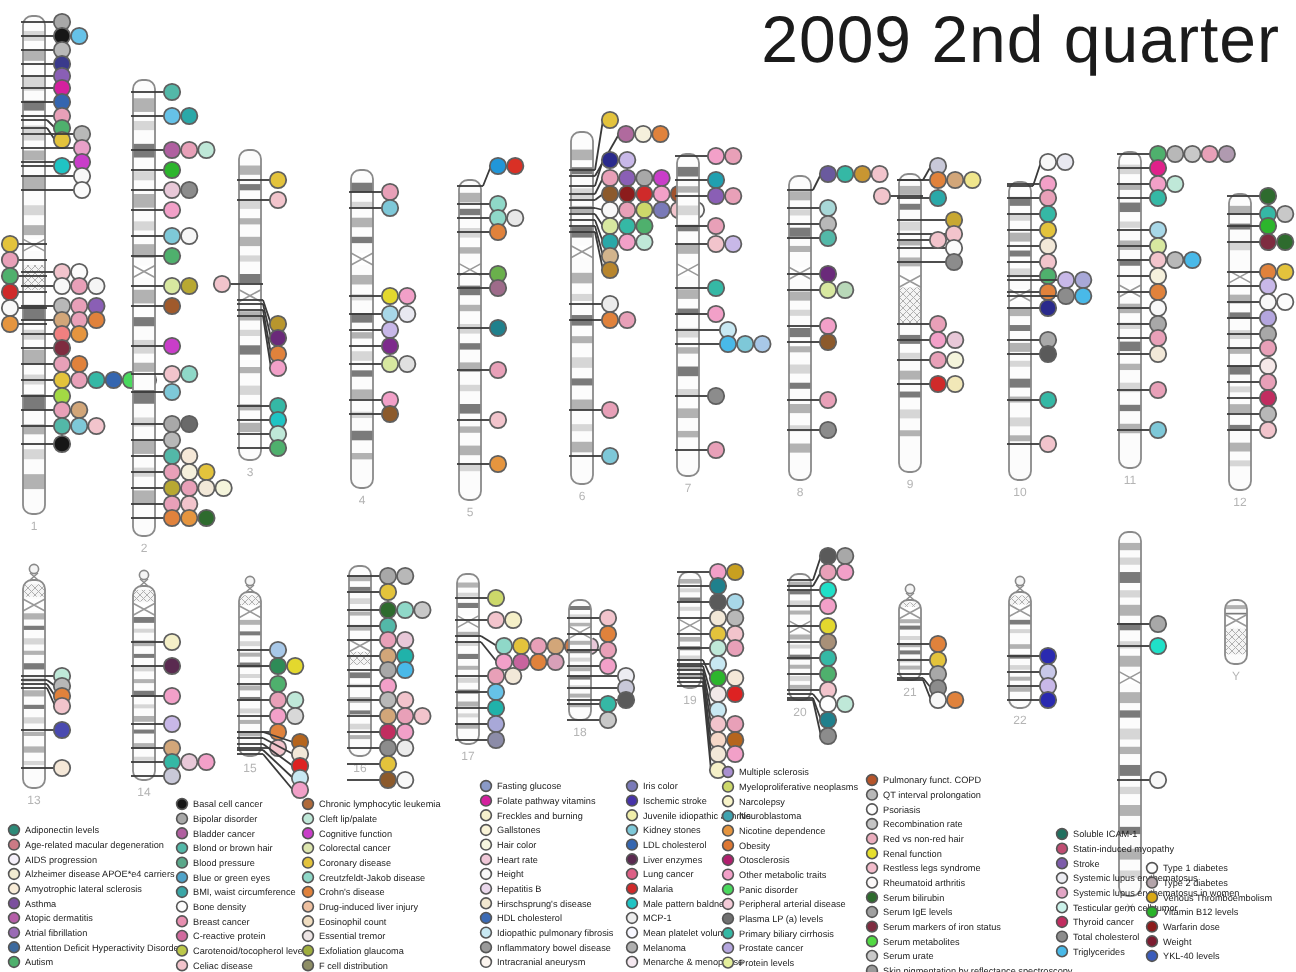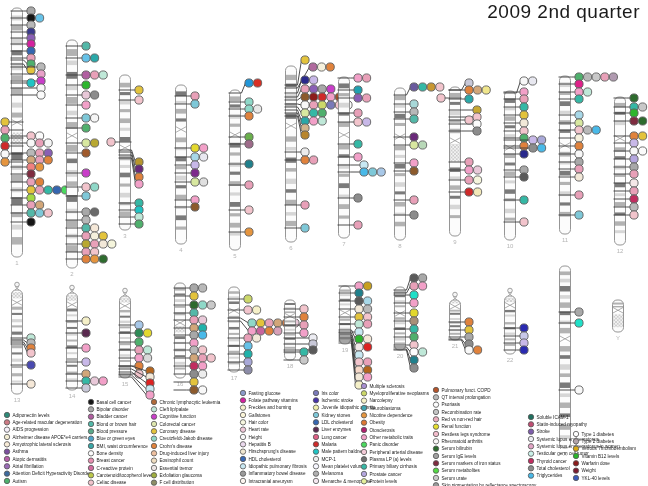--- a/index.html
+++ b/index.html
@@ -1,18 +1,18 @@
 <!DOCTYPE html>
 <html><head>
 <meta charset="utf-8">
 <style>
   html,body{margin:0;padding:0;}
   body{width:648px;height:486px;position:relative;background:#ffffff;overflow:hidden;
        font-family:"Liberation Sans",sans-serif;}
-  #title{position:absolute;top:1px;right:8px;font-size:19px;color:#1b1b1b;letter-spacing:.5px;margin-left:40px;}
+  #title{position:absolute;top:1px;right:8px;font-size:33px;color:#1b1b1b;letter-spacing:.5px;margin-left:40px;}
   svg{position:absolute;left:0;top:0;}
   text{font-family:"Liberation Sans",sans-serif;}
 </style>
 </head>
 <body>
 
 <div>
   <svg id="diagram" width="648" height="486" viewBox="0 0 648 486">
       <defs>
         <pattern id="hatch" width="3.5" height="3.5" patternUnits="userSpaceOnUse">

